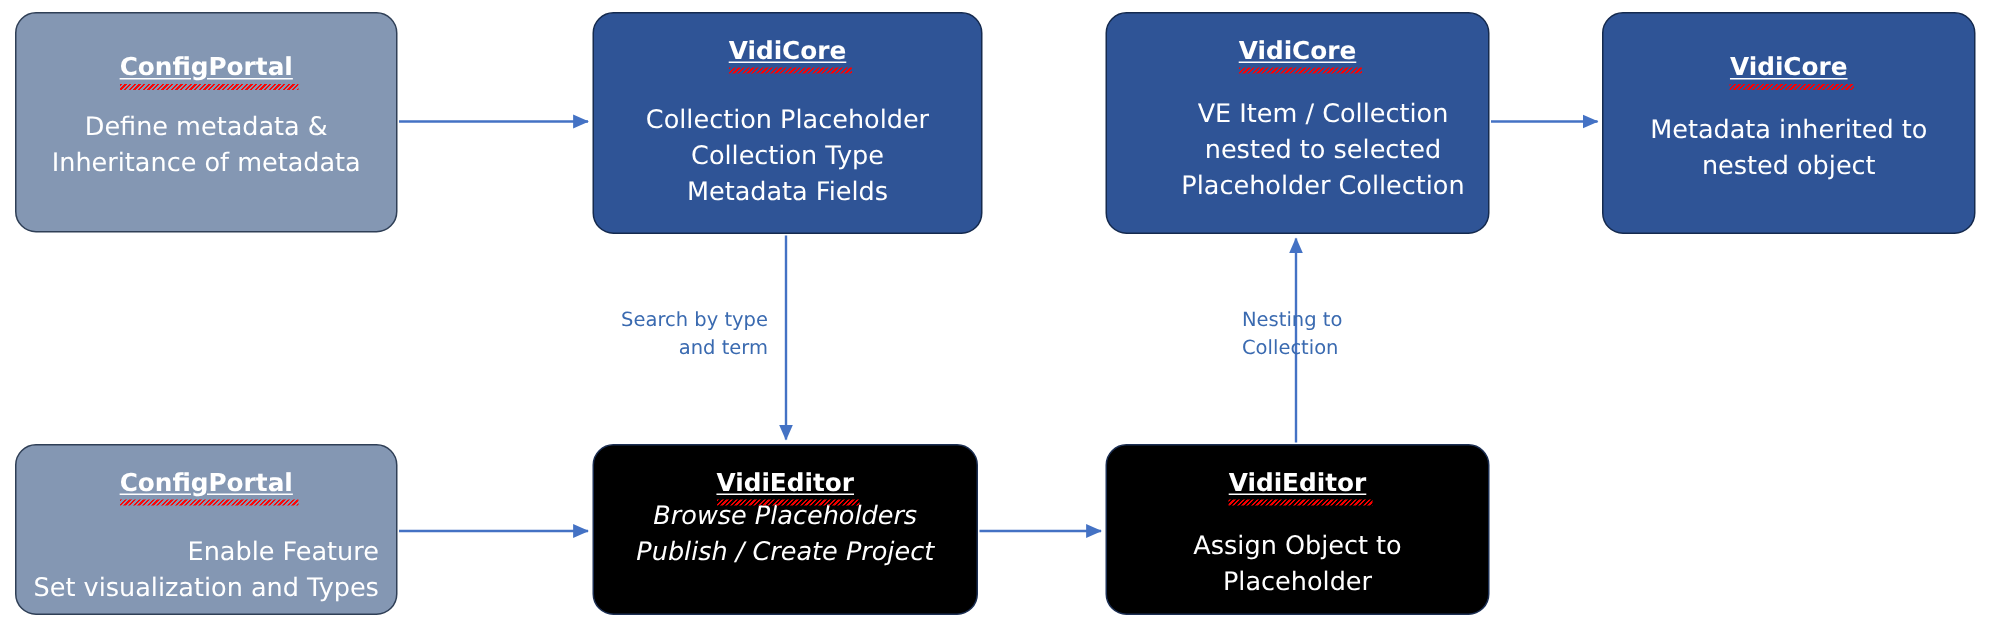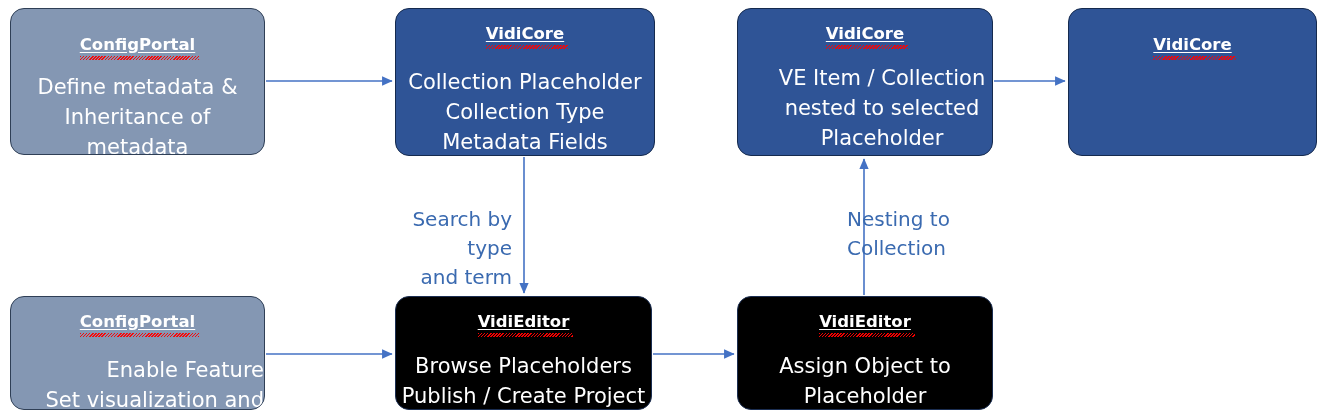--- a/index.html
+++ b/index.html
@@ -59,30 +59,30 @@
     bottom: -5px;
     height: 4px;
     background-image:
       repeating-linear-gradient(135deg,
         #ff0000 0px, #ff0000 1.1px,
         rgba(255,0,0,0) 1.1px, rgba(255,0,0,0) 2.2px);
     background-repeat: repeat-x;
     opacity: 0.95;
   }
   .node-body {
-    font-size: 21px;
+    font-size: 17px;
     line-height: 1.42;
     white-space: pre-line;
     font-weight: normal;
   }
   
   .edge-label {
     position: absolute;
     color: #3a6ab0;
-    font-size: 20px;
+    font-size: 13px;
     line-height: 1.45;
     white-space: pre-line;
   }
   .edge-label.right-align { text-align: right; }
   .edge-label.left-align  { text-align: left; }
   svg.edges {
     position: absolute;
     left: 0;
     top: 0;
     width: 1327px;
@@ -130,39 +130,41 @@
 
   <div class="node darkblue" style="left:737px; top:8px; width:256px; height:148px;">
     <div class="node-title" style="margin-top:16px;">VidiCore</div>
     <div class="node-body" style="margin-top:20px;margin-left:34px;">VE Item / Collection
 nested to selected
 Placeholder Collection</div>
   </div>
 
   <div class="node darkblue" style="left:1068px; top:8px; width:249px; height:148px;">
     <div class="node-title" style="margin-top:27px;">VidiCore</div>
+    <div class="node-body" style="margin-top:20px;">Metadata inherited to
+nested object</div>
   </div>
 
   <div class="node gray" style="left:10px; top:296px; width:255px; height:114px;">
     <div class="node-title" style="margin-top:16px;">ConfigPortal</div>
     <div class="node-body" style="margin-top:24px;text-align:right;">Enable Feature
 Set visualization and Types</div>
   </div>
 
   <div class="node midblue" style="left:395px; top:296px; width:257px; height:114px;">
     <div class="node-title" style="margin-top:16px;">VidiEditor</div>
-    <div class="node-body" style="margin-top:20px;">Browse Placeholders
+    <div class="node-body" style="font-style:italic;">Browse Placeholders
 Publish / Create Project</div>
   </div>
 
   <div class="node midblue" style="left:737px; top:296px; width:256px; height:114px;">
     <div class="node-title" style="margin-top:16px;">VidiEditor</div>
     <div class="node-body" style="margin-top:20px;">Assign Object to
 Placeholder</div>
   </div>
 
   <div class="edge-label right-align" style="left:375px; top:205px; width:137px;">Search by type
 and term</div>
 
-  <div class="edge-label left-align" style="left:847px; top:205px; width:140px;">Nesting to
+  <div class="edge-label left-align" style="left:828px; top:205px; width:140px;">Nesting to
 Collection</div>
 
 </div>
 
 </body></html>

